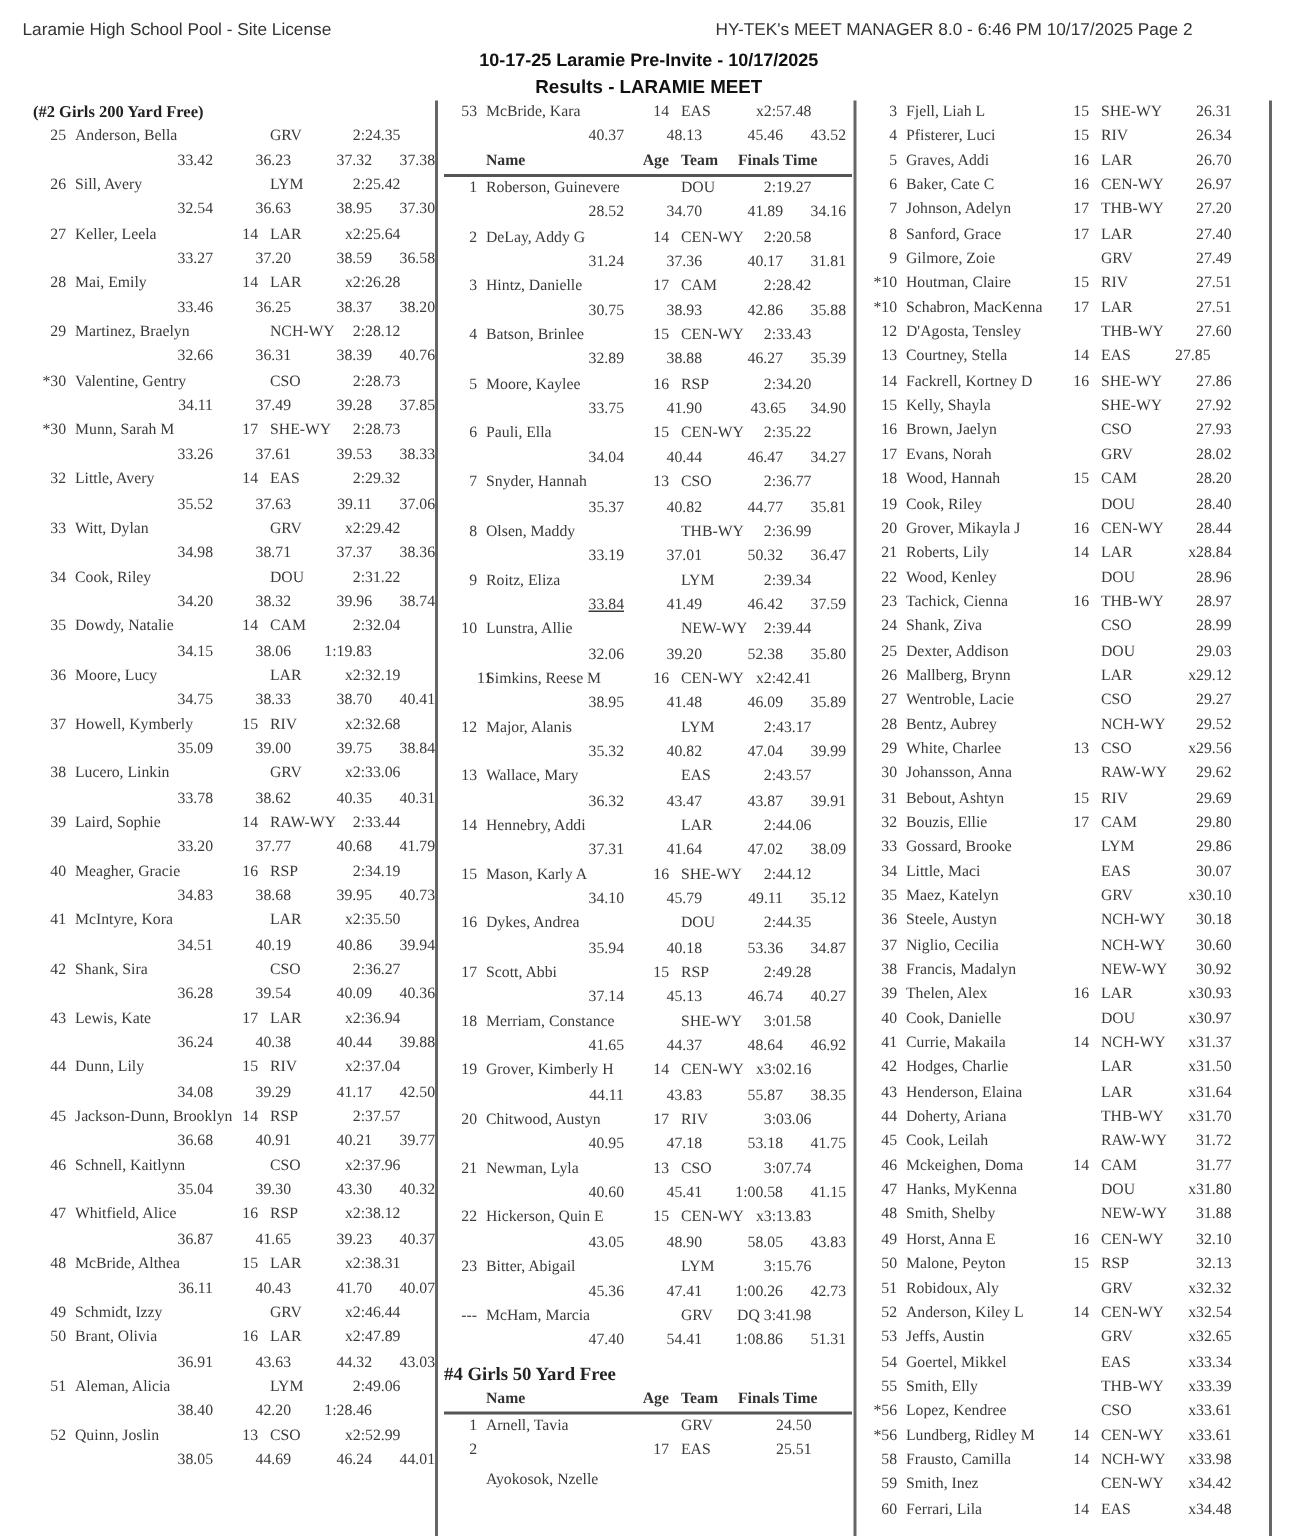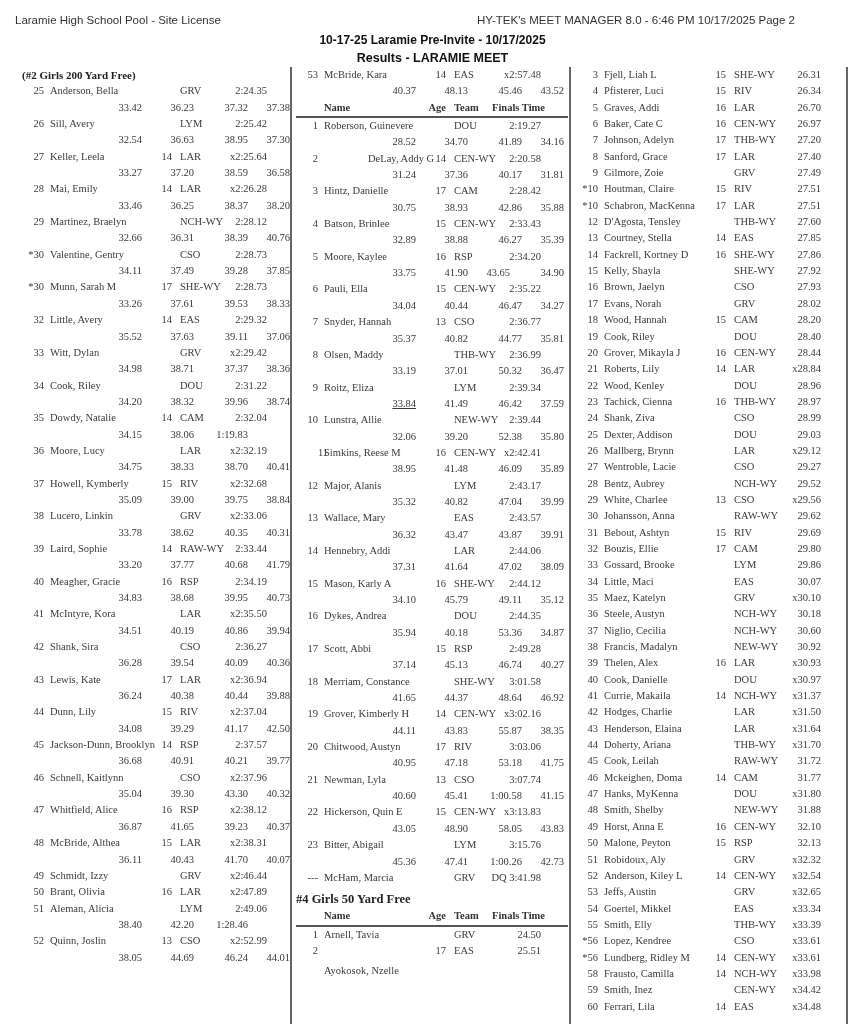--- a/index.html
+++ b/index.html
@@ -354,20 +354,26 @@
       <span class="r" style="right:23px;">x2:46.44</span>
     </div>
     <div class="row">
       <span class="r" style="left:0;width:22px;text-align:right;">50</span>
       <span style="left:28px;">Brant, Olivia</span>
       <span class="r" style="right:118px;">16</span>
       <span style="left:158px;">LAR</span>
       <span class="r" style="right:23px;">x2:47.89</span>
     </div>
     <div class="row">
+      <span class="r" style="right:148px;">36.91</span>
+      <span class="r" style="right:96px;">43.63</span>
+      <span class="r" style="right:42px;">44.32</span>
+      <span class="r" style="right:0px;">43.03</span>
+    </div>
+    <div class="row">
       <span class="r" style="left:0;width:22px;text-align:right;">51</span>
       <span style="left:28px;">Aleman, Alicia</span>
       <span class="r" style="right:118px;"></span>
       <span style="left:158px;">LYM</span>
       <span class="r" style="right:23px;">2:49.06</span>
     </div>
     <div class="row">
       <span class="r" style="right:148px;">38.40</span>
       <span class="r" style="right:96px;">42.20</span>
       <span class="r" style="right:42px;">1:28.46</span>
@@ -415,21 +421,21 @@
       <span class="r" style="right:27px;">2:19.27</span>
     </div>
     <div class="row">
       <span class="r" style="right:152px;">28.52</span>
       <span class="r" style="right:100px;">34.70</span>
       <span class="r" style="right:46px;">41.89</span>
       <span class="r" style="right:4px;">34.16</span>
     </div>
     <div class="row">
       <span class="r" style="left:0;width:22px;text-align:right;">2</span>
-      <span style="left:28px;margin-left:44px;">DeLay, Addy G</span>
+      <span style="left:28px;">DeLay, Addy G</span>
       <span class="r" style="right:122px;">14</span>
       <span style="left:158px;">CEN-WY</span>
       <span class="r" style="right:27px;">2:20.58</span>
     </div>
     <div class="row">
       <span class="r" style="right:152px;">31.24</span>
       <span class="r" style="right:100px;">37.36</span>
       <span class="r" style="right:46px;">40.17</span>
       <span class="r" style="right:4px;">31.81</span>
     </div>
@@ -462,21 +468,21 @@
     <div class="row">
       <span class="r" style="left:0;width:22px;text-align:right;">5</span>
       <span style="left:28px;">Moore, Kaylee</span>
       <span class="r" style="right:122px;">16</span>
       <span style="left:158px;">RSP</span>
       <span class="r" style="right:27px;">2:34.20</span>
     </div>
     <div class="row">
       <span class="r" style="right:152px;">33.75</span>
       <span class="r" style="right:100px;">41.90</span>
-      <span class="r" style="right:58px;">43.65</span>
+      <span class="r" style="right:44px;">43.65</span>
       <span class="r" style="right:4px;">34.90</span>
     </div>
     <div class="row">
       <span class="r" style="left:0;width:22px;text-align:right;">6</span>
       <span style="left:28px;">Pauli, Ella</span>
       <span class="r" style="right:122px;">15</span>
       <span style="left:158px;">CEN-WY</span>
       <span class="r" style="right:27px;">2:35.22</span>
     </div>
     <div class="row">
@@ -705,20 +711,26 @@
       <span class="r" style="right:100px;">47.41</span>
       <span class="r" style="right:46px;">1:00.26</span>
       <span class="r" style="right:4px;">42.73</span>
     </div>
     <div class="row">
       <span class="r" style="left:0;width:22px;text-align:right;">---</span>
       <span style="left:28px;">McHam, Marcia</span>
       <span class="r" style="right:122px;"></span>
       <span style="left:158px;">GRV</span>
       <span class="r" style="right:27px;">DQ 3:41.98</span>
+    </div>
+    <div class="row">
+      <span class="r" style="right:152px;">47.40</span>
+      <span class="r" style="right:100px;">54.41</span>
+      <span class="r" style="right:46px;">1:08.86</span>
+      <span class="r" style="right:4px;">51.31</span>
     </div>
     <div class="row evt-big">#4  Girls 50 Yard Free</div>
     <div class="row colhdr">
       <span style="left:28px;">Name</span>
       <span class="r" style="right:122px;">Age</span>
       <span style="left:158px;">Team</span>
       <span class="r" style="right:23px;">Finals Time</span>
     </div>
     <div class="row">
       <span class="r" style="left:0;width:22px;text-align:right;">1</span>
@@ -804,21 +816,21 @@
       <span style="left:28px;">D'Agosta, Tensley</span>
       <span class="r" style="right:122px;"></span>
       <span style="left:158px;">THB-WY</span>
       <span class="r" style="right:27px;">27.60</span>
     </div>
     <div class="row">
       <span class="r" style="left:0;width:22px;text-align:right;">13</span>
       <span style="left:28px;">Courtney, Stella</span>
       <span class="r" style="right:122px;">14</span>
       <span style="left:158px;">EAS</span>
-      <span class="r" style="right:27px;">27.85</span>
+      <span class="r" style="right:41px;">27.85</span>
     </div>
     <div class="row">
       <span class="r" style="left:0;width:22px;text-align:right;">14</span>
       <span style="left:28px;">Fackrell, Kortney D</span>
       <span class="r" style="right:122px;">16</span>
       <span style="left:158px;">SHE-WY</span>
       <span class="r" style="right:27px;">27.86</span>
     </div>
     <div class="row">
       <span class="r" style="left:0;width:22px;text-align:right;">15</span>

